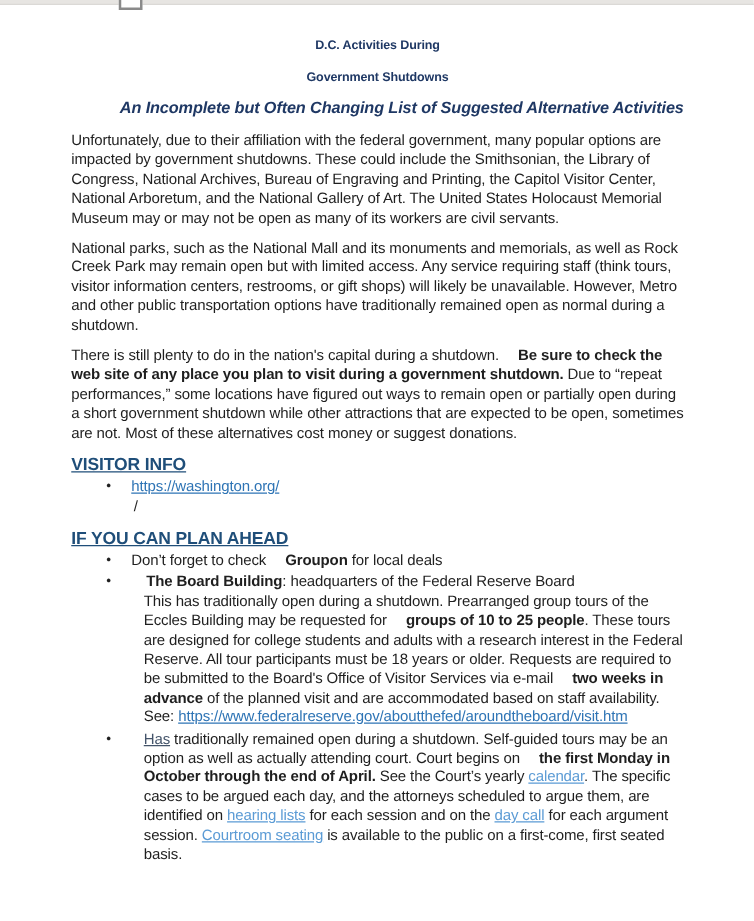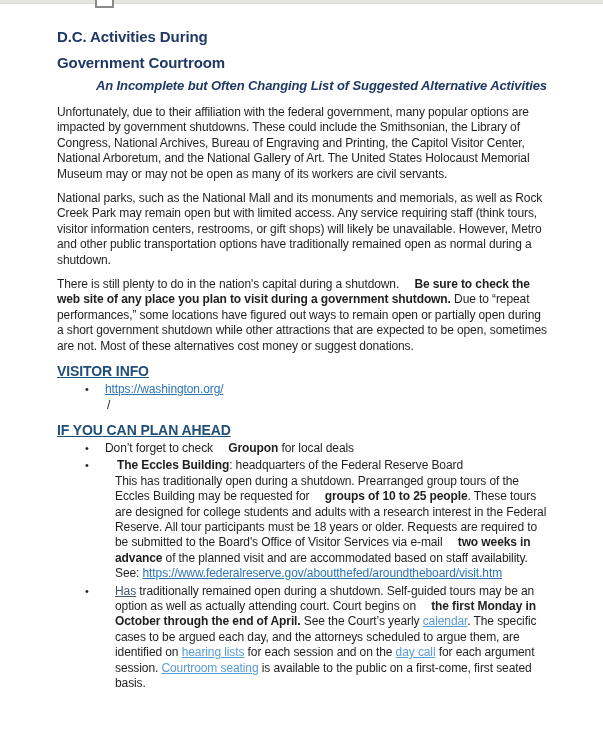--- a/index.html
+++ b/index.html
@@ -24,21 +24,22 @@
   }
   .doc {
     position: absolute; top: 20px; left: 57px;
     width: 490px;
     font-size: 12px;
     line-height: 15.4px;
     letter-spacing: -0.1px;
   }
   h1.title {
     margin: 4px 0 0 0;
-    font-size: 15px;
+    text-align: center;
+    font-size: 10px;
     line-height: 26px;
     color: var(--title, #1f3864);
     font-weight: 700;
   }
   h1.title span { display: block; }
   .subtitle {
     text-align: right;
     font-size: 13px;
     line-height: 20px;
     font-style: italic;
@@ -73,21 +74,21 @@
 </head>
 <body>
 
 <div class="top-strip"></div>
 <div class="top-square"></div>
 
 <div class="doc">
 
   <h1 class="title">
     <span>D.C. Activities During</span>
-    <span>Government Courtroom</span>
+    <span>Government Shutdowns</span>
   </h1>
   <div class="subtitle">An Incomplete but Often Changing List of Suggested Alternative Activities</div>
 
   <p class="para"><span class="run-n">Unfortunately, due to their affiliation with the federal government, many popular options are impacted by government shutdowns. These could include the Smithsonian, the Library of Congress, National Archives, Bureau of Engraving and Printing, the Capitol Visitor Center, National Arboretum, and the National Gallery of Art. The United States Holocaust Memorial Museum may or may not be open as many of its workers are civil servants.</span></p>
   <p class="para"><span class="run-n">National parks, such as the National Mall and its monuments and memorials, as well as Rock Creek Park may remain open but with limited access. Any service requiring staff (think tours, visitor information centers, restrooms, or gift shops) will likely be unavailable. However, Metro and other public transportation options have traditionally remained open as normal during a shutdown.</span></p>
   <p class="para"><span class="run-n">There is still plenty to do in the nation's capital during a shutdown. </span><span class="run-b">Be sure to check the web site of any place you plan to visit during a government shutdown.</span><span class="run-n"> Due to “repeat performances,” some locations have figured out ways to remain open or partially open during a short government shutdown while other attractions that are expected to be open, sometimes are not. Most of these alternatives cost money or suggest donations.</span></p>
 
   <h2 class="sect">VISITOR INFO</h2>
   <ul class="blist">
     <li>
@@ -98,21 +99,21 @@
   </ul>
 
   <h2 class="sect">IF YOU CAN PLAN AHEAD</h2>
   <ul class="blist">
     <li>
       <span class="marker">•</span>
       <div><span class="run-n">Don’t forget to check </span><span class="run-b">Groupon</span><span class="run-n"> for local deals</span></div>
     </li>
     <li>
       <span class="marker">•</span>
-      <div><span class="run-b">The Eccles Building</span><span class="run-n">: headquarters of the Federal Reserve Board</span></div>
+      <div><span class="run-b">The Board Building</span><span class="run-n">: headquarters of the Federal Reserve Board</span></div>
       <div class="sub"><span class="run-n">This has traditionally open during a shutdown. Prearranged group tours of the Eccles Building may be requested for </span><span class="run-b">groups of 10 to 25 people</span><span class="run-n">. These tours are designed for college students and adults with a research interest in the Federal Reserve. All tour participants must be 18 years or older. Requests are required to be submitted to the Board's Office of Visitor Services via e-mail </span><span class="run-b">two weeks in advance</span><span class="run-n"> of the planned visit and are accommodated based on staff availability. See: </span><a class="link-mid" href="#">https://www.federalreserve.gov/aboutthefed/aroundtheboard/visit.htm</a></div>
     </li>
     <li>
       <span class="marker">•</span>
       <div class="sub"><a class="link-dark" href="#">Has</a><span class="run-n"> traditionally remained open during a shutdown. Self-guided tours may be an option as well as actually attending court. Court begins on </span><span class="run-b">the first Monday in October through the end of April.</span><span class="run-n"> See the Court’s yearly </span><a class="link-light" href="#">calendar</a><span class="run-n">. The specific cases to be argued each day, and the attorneys scheduled to argue them, are identified on </span><a class="link-light" href="#">hearing lists</a><span class="run-n"> for each session and on the </span><a class="link-light" href="#">day call</a><span class="run-n"> for each argument session. </span><a class="link-light" href="#">Courtroom seating</a><span class="run-n"> is available to the public on a first-come, first seated basis.</span></div>
     </li>
 
   </ul>
 
 </div>

